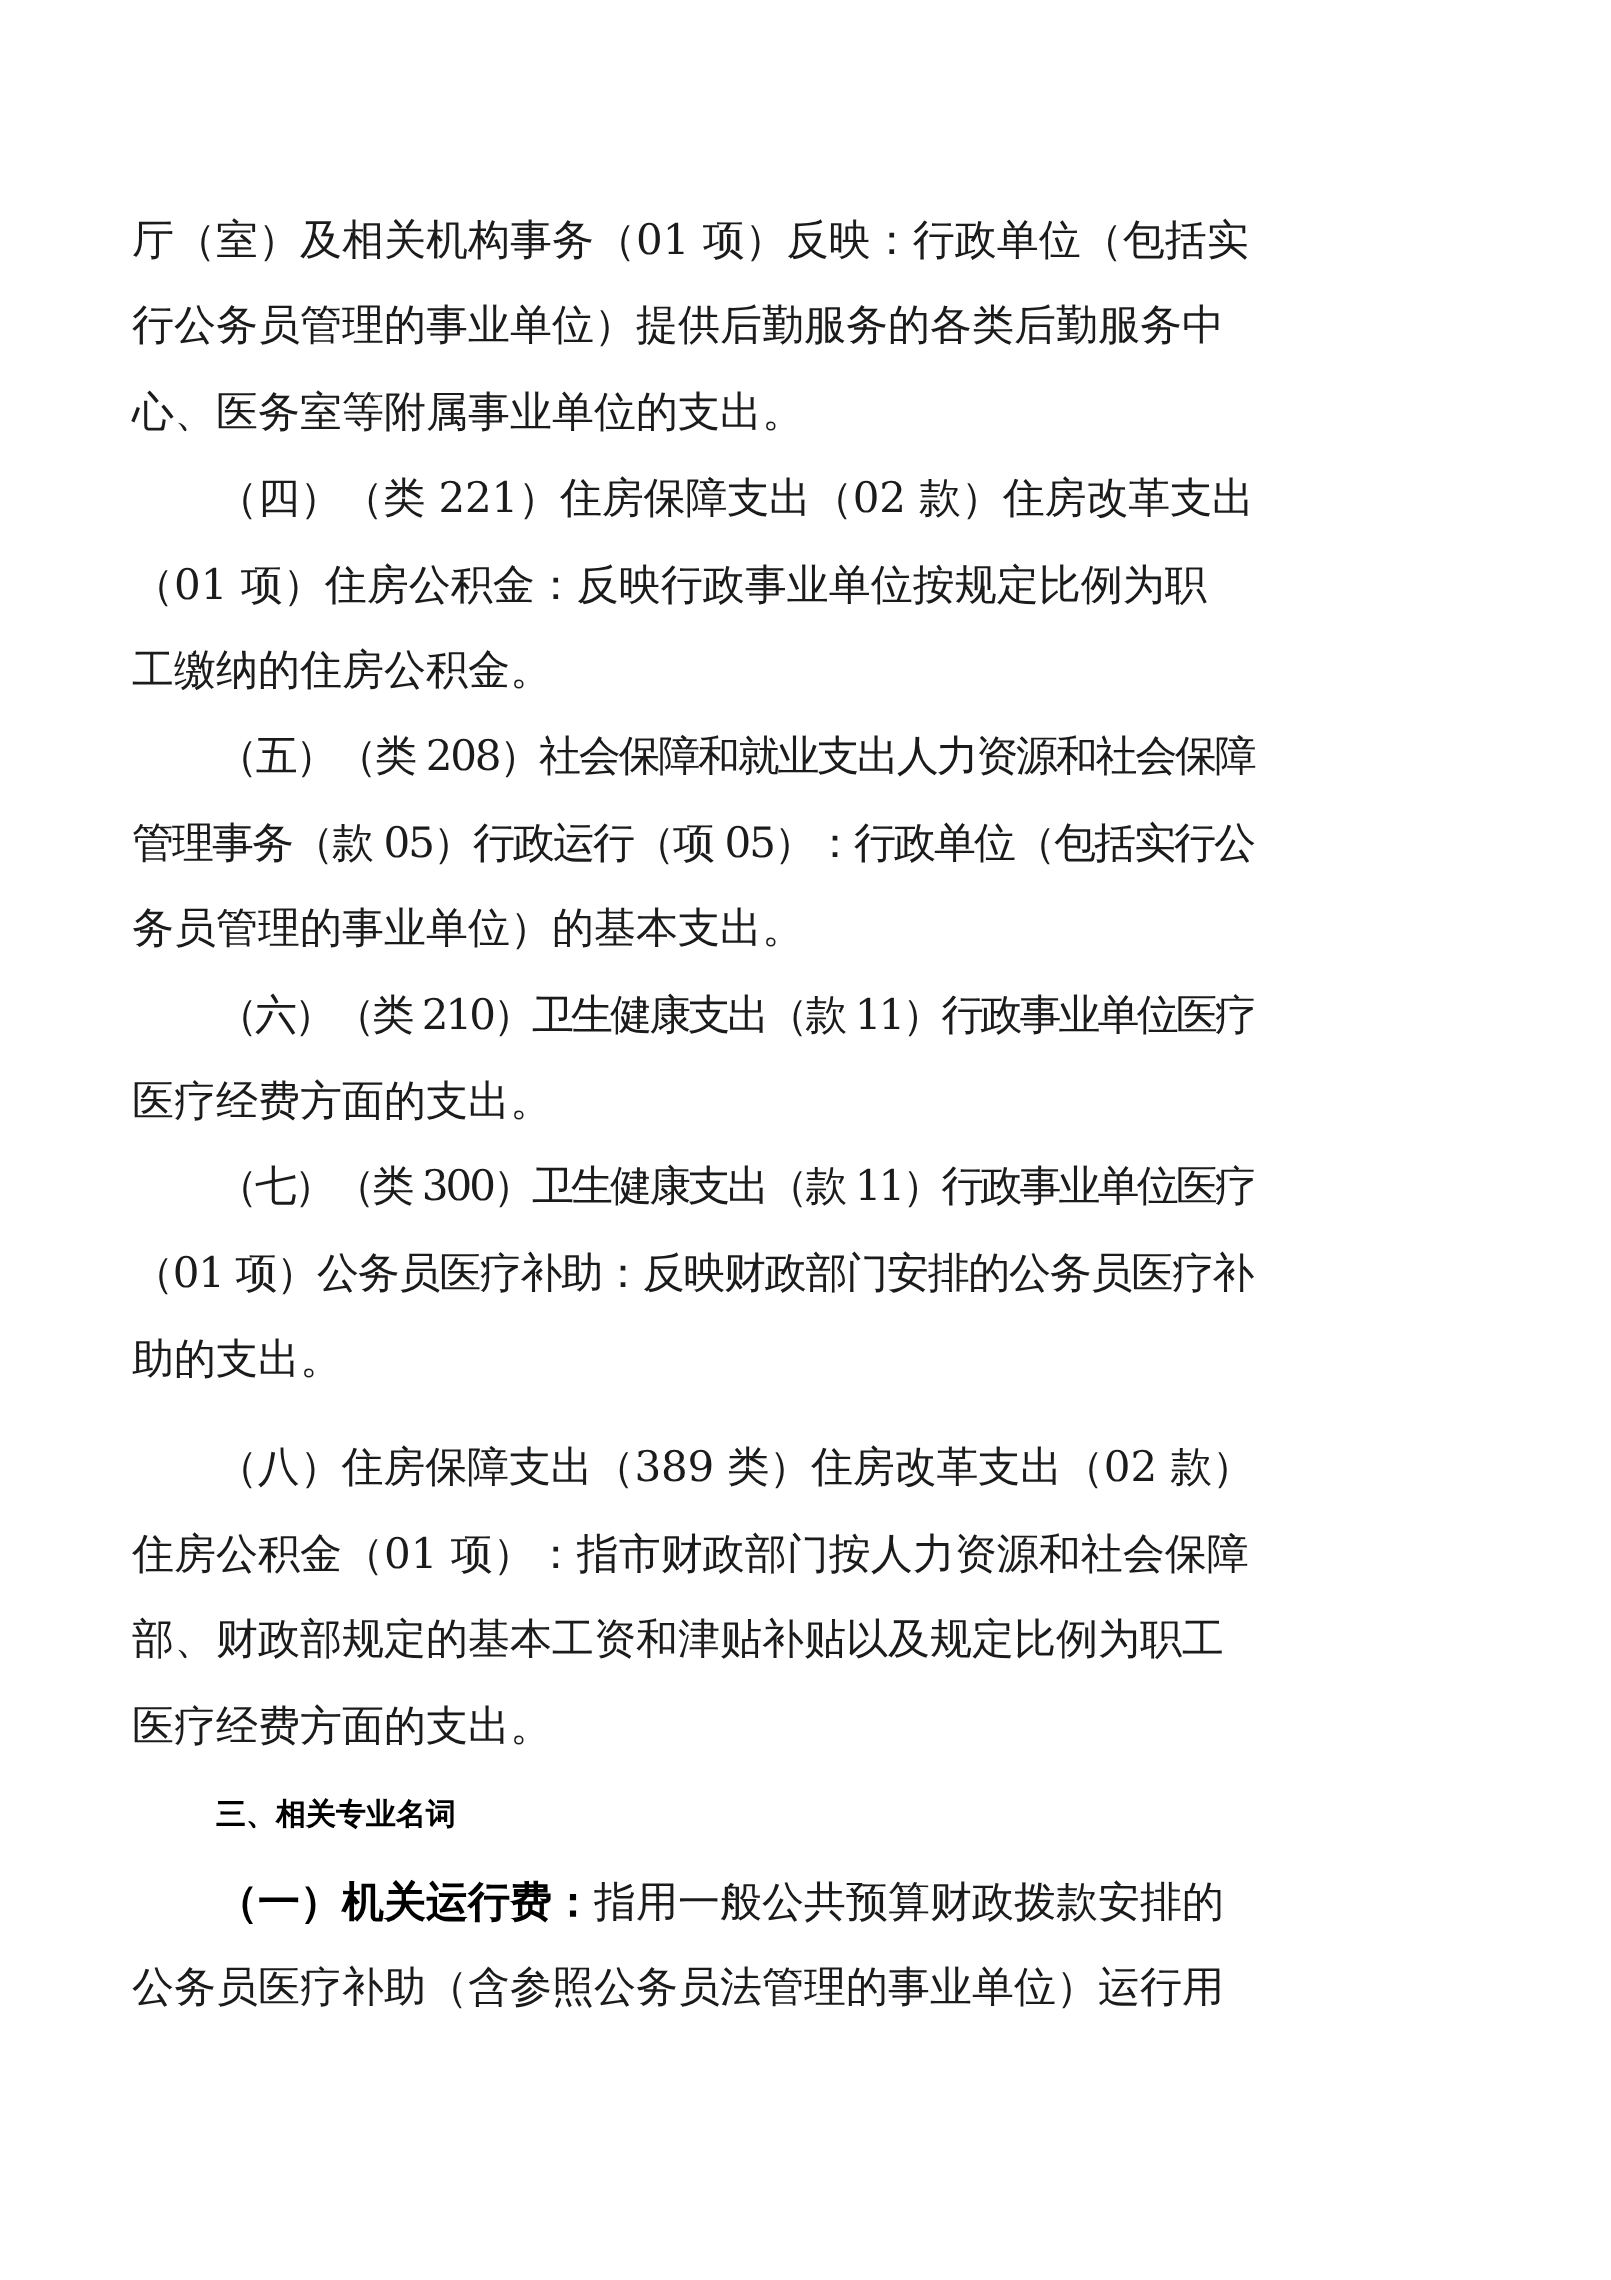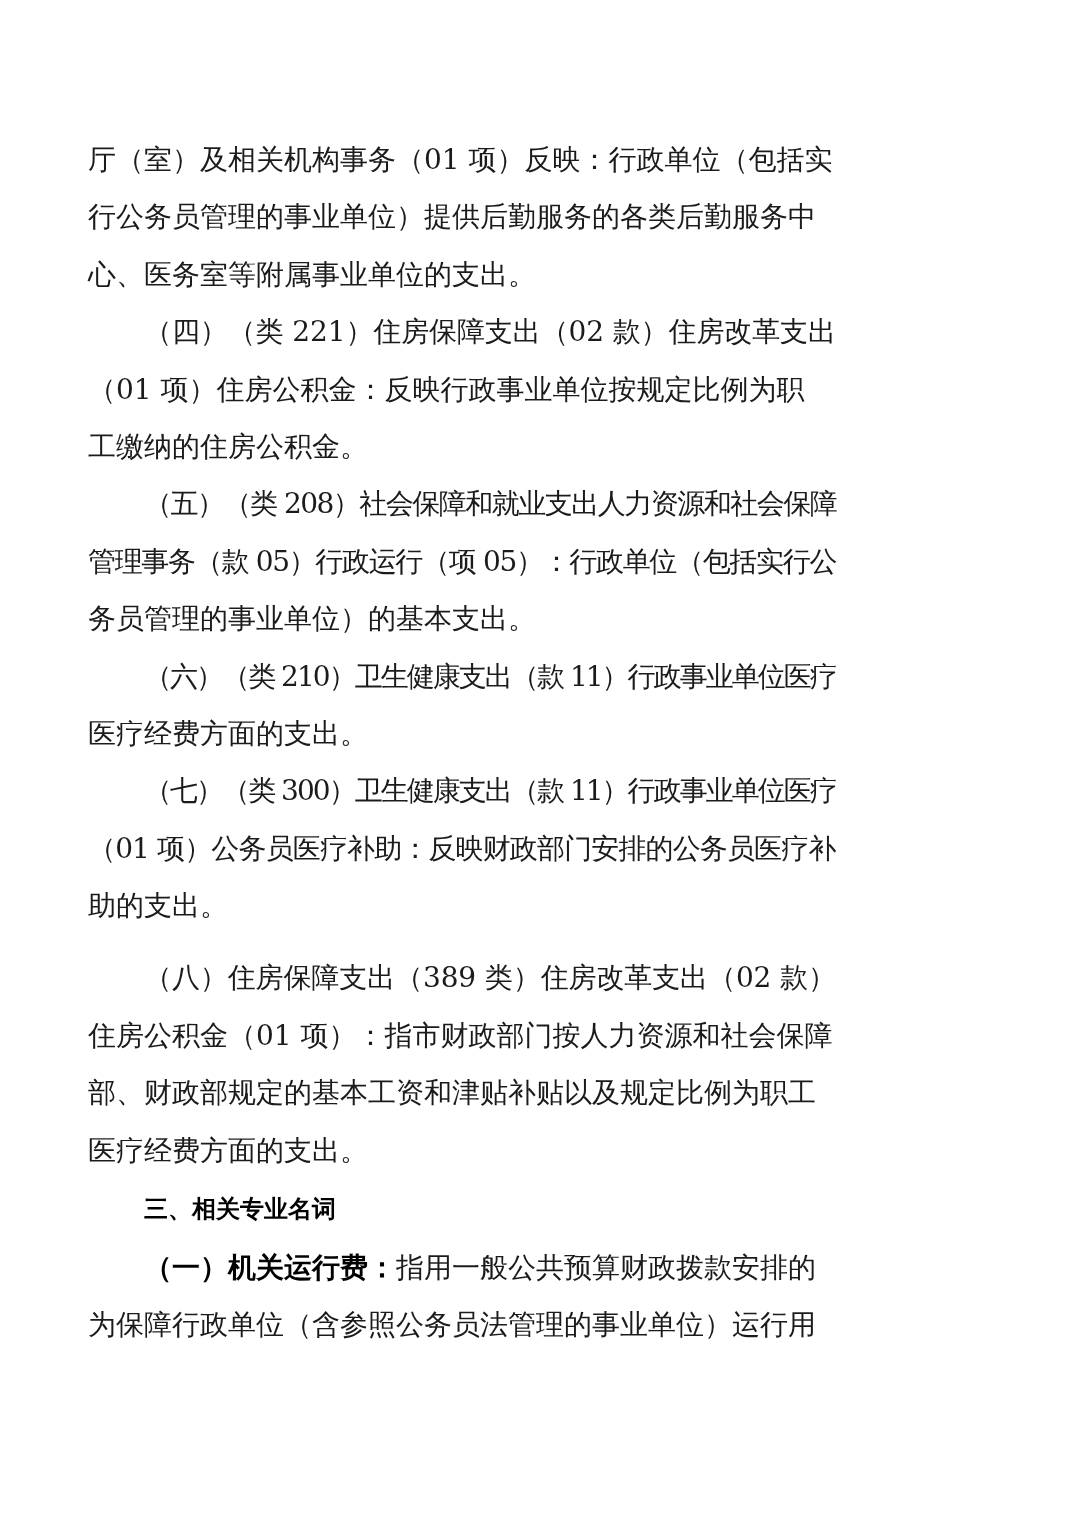--- a/index.html
+++ b/index.html
@@ -39,21 +39,21 @@
   }
   .term-label {
     font-weight: 700;
     color: #000000;
   }
   .heading {
     margin: 0;
     padding: 0;
     height: 60px;
     line-height: 60px;
-    font-size: 24px;
+    font-size: 20px;
     font-weight: 700;
     color: #000000;
     font-family: "DejaVu Sans", "Liberation Sans", sans-serif;
     text-indent: 56px;
     white-space: nowrap;
   }
 </style>
 </head>
 <body>
 
@@ -92,16 +92,16 @@
     <span class="line just indent" style="letter-spacing: -0.107143px;">（八）住房保障支出（389 类）住房改革支出（02 款）</span>
     <span class="line just" style="letter-spacing: 0px;">住房公积金（01 项）：指市财政部门按人力资源和社会保障</span>
     <span class="line just" style="letter-spacing: 0px;">部、财政部规定的基本工资和津贴补贴以及规定比例为职工</span>
     <span class="line">医疗经费方面的支出。</span>
   </div>
 
   <h2 class="heading">三、相关专业名词</h2>
 
   <div class="para">
     <span class="line just indent" style="letter-spacing: 0px;"><span class="term-label">（一）机关运行费：</span><span>指用一般公共预算财政拨款安排的</span></span>
-    <span class="line just" style="letter-spacing: 0px;">为保障行政单位（含参照公务员法管理的事业单位）运行用</span>
+    <span class="line just" style="letter-spacing: 0px;">公务员医疗补助（含参照公务员法管理的事业单位）运行用</span>
   </div>
 
 </div>
 
 </body></html>

